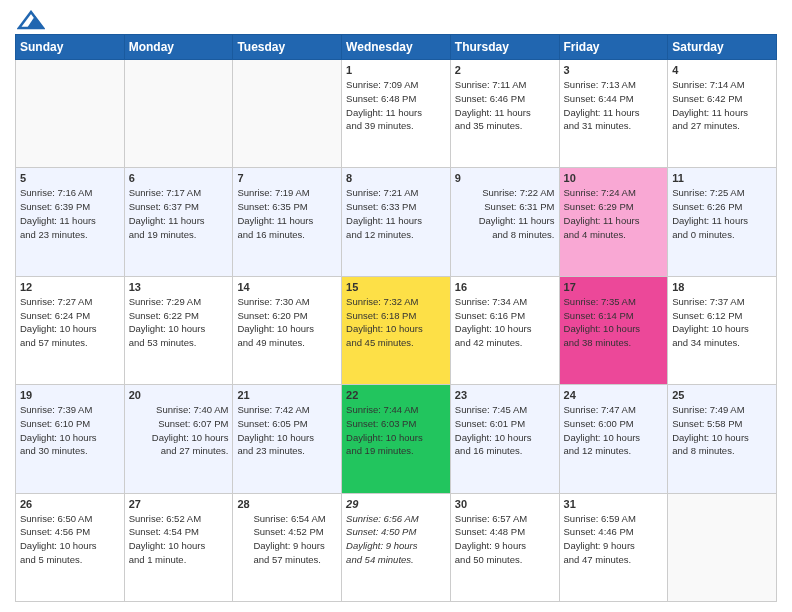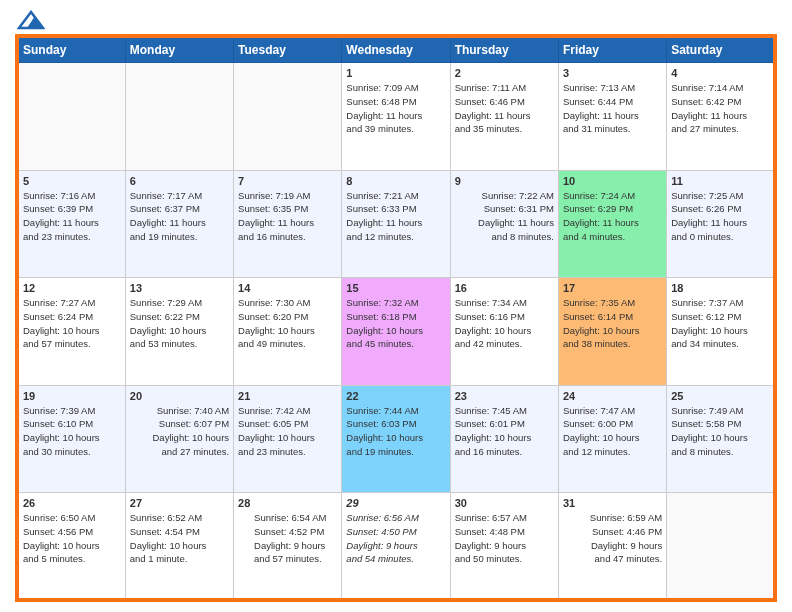--- a/index.html
+++ b/index.html
@@ -36,21 +36,21 @@
       font-weight: bold;
       color: #333;
       line-height: 1.1;
     }
     .location {
       font-size: 14px;
       color: #555;
     }
     .calendar {
       flex: 1;
-      border: 4px solid #f97316;
+      border: 1px solid #f97316;
       border-collapse: collapse;
       width: 100%;
       table-layout: fixed;
     }
     .calendar th {
       background: #2166b0;
       color: #fff;
       font-size: 12px;
       font-weight: bold;
       padding: 5px 4px;
@@ -184,21 +184,21 @@
 Daylight: 11 hours
 and 12 minutes.</div>
           </td>
           <td style="background: rgb(240, 244, 255);">
             <span class="day-num">9</span>
             <div class="day-info" style="white-space: pre-line; text-align: right;">Sunrise: 7:22 AM
 Sunset: 6:31 PM
 Daylight: 11 hours
 and 8 minutes.</div>
           </td>
-          <td style="background: #86efac;">
+          <td style="background: #f9a8d4;">
             <span class="day-num">10</span>
             <div class="day-info" style="white-space: pre-line;">Sunrise: 7:24 AM
 Sunset: 6:29 PM
 Daylight: 11 hours
 and 4 minutes.</div>
           </td>
           <td style="background: rgb(240, 244, 255);">
             <span class="day-num">11</span>
             <div class="day-info" style="white-space: pre-line;">Sunrise: 7:25 AM
 Sunset: 6:26 PM
@@ -221,35 +221,35 @@
 Daylight: 10 hours
 and 53 minutes.</div>
           </td>
           <td style="background: rgb(255, 255, 255);">
             <span class="day-num">14</span>
             <div class="day-info" style="white-space: pre-line;">Sunrise: 7:30 AM
 Sunset: 6:20 PM
 Daylight: 10 hours
 and 49 minutes.</div>
           </td>
-          <td style="background: #f0abfc;">
+          <td style="background: #fde047;">
             <span class="day-num">15</span>
             <div class="day-info" style="white-space: pre-line;">Sunrise: 7:32 AM
 Sunset: 6:18 PM
 Daylight: 10 hours
 and 45 minutes.</div>
           </td>
           <td style="background: rgb(255, 255, 255);">
             <span class="day-num">16</span>
             <div class="day-info" style="white-space: pre-line;">Sunrise: 7:34 AM
 Sunset: 6:16 PM
 Daylight: 10 hours
 and 42 minutes.</div>
           </td>
-          <td style="background: #fdba74;">
+          <td style="background: #ec4899;">
             <span class="day-num">17</span>
             <div class="day-info" style="white-space: pre-line;">Sunrise: 7:35 AM
 Sunset: 6:14 PM
 Daylight: 10 hours
 and 38 minutes.</div>
           </td>
           <td style="background: rgb(255, 255, 255);">
             <span class="day-num">18</span>
             <div class="day-info" style="white-space: pre-line;">Sunrise: 7:37 AM
 Sunset: 6:12 PM
@@ -272,21 +272,21 @@
 Daylight: 10 hours
 and 27 minutes.</div>
           </td>
           <td style="background: rgb(240, 244, 255);">
             <span class="day-num">21</span>
             <div class="day-info" style="white-space: pre-line;">Sunrise: 7:42 AM
 Sunset: 6:05 PM
 Daylight: 10 hours
 and 23 minutes.</div>
           </td>
-          <td style="background: #7dd3fc;">
+          <td style="background: #22c55e;">
             <span class="day-num">22</span>
             <div class="day-info" style="white-space: pre-line;">Sunrise: 7:44 AM
 Sunset: 6:03 PM
 Daylight: 10 hours
 and 19 minutes.</div>
           </td>
           <td style="background: rgb(240, 244, 255);">
             <span class="day-num">23</span>
             <div class="day-info" style="white-space: pre-line;">Sunrise: 7:45 AM
 Sunset: 6:01 PM
@@ -339,21 +339,21 @@
           </td>
           <td style="background: rgb(255, 255, 255);">
             <span class="day-num">30</span>
             <div class="day-info" style="white-space: pre-line;">Sunrise: 6:57 AM
 Sunset: 4:48 PM
 Daylight: 9 hours
 and 50 minutes.</div>
           </td>
           <td style="background: rgb(255, 255, 255);">
             <span class="day-num">31</span>
-            <div class="day-info" style="white-space: pre-line; text-align: right;">Sunrise: 6:59 AM
+            <div class="day-info" style="white-space: pre-line;">Sunrise: 6:59 AM
 Sunset: 4:46 PM
 Daylight: 9 hours
 and 47 minutes.</div>
           </td>
           <td class="empty" style="background: rgb(249, 249, 249);"></td>
         </tr>
       </tbody>
   </table>
 </div>
 

